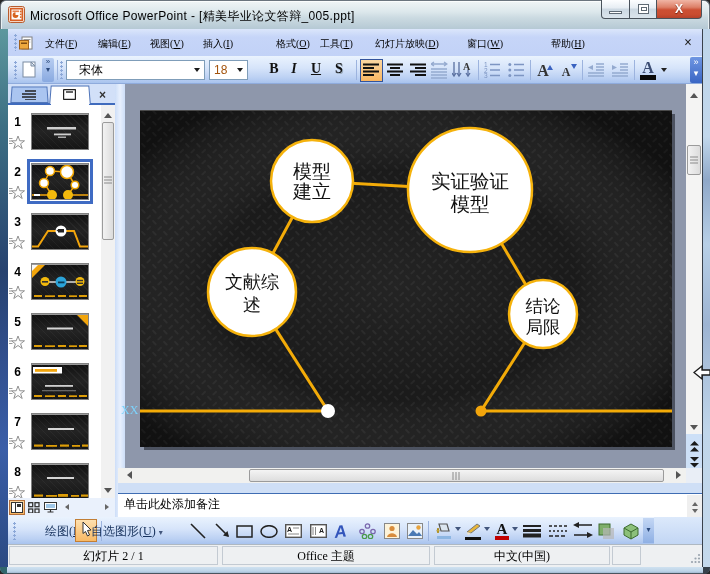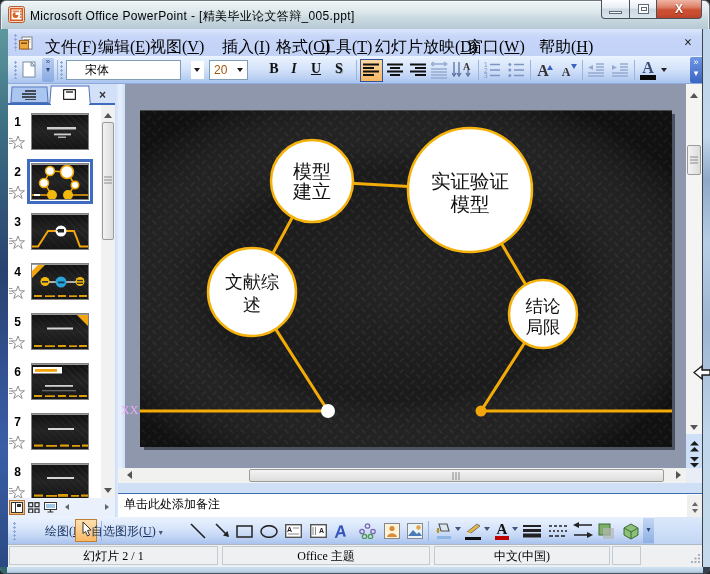--- a/index.html
+++ b/index.html
@@ -5,21 +5,21 @@
 html,body{width:710px;height:574px;overflow:hidden;background:#262626;}
 body{font-family:"Liberation Sans",sans-serif;font-size:12px;position:relative;}
 .abs{position:absolute;}
 #titlebar{left:0;top:0;width:710px;height:29px;background:linear-gradient(180deg,#f0f5f6 0%,#dde8ec 38%,#cbdae1 60%,#b5c9d4 100%);border:1px solid #6b757e;border-bottom:none;border-radius:6px 6px 0 0;box-shadow:inset 0 1px 0 #fbfdfd,inset 1px 0 0 #e8f0f3,inset -1px 0 0 #e8f0f3;}
 #titletext{left:30px;top:8px;color:#000;font-size:12px;white-space:nowrap;letter-spacing:0.35px;}
 #leftborder{left:0;top:29px;width:8px;height:538px;background:linear-gradient(180deg,#5d989e 0%,#3d6f83 18%,#27426f 45%,#32508f 62%,#3a5ea8 78%,#2b4a82 100%);}
 #rightborder{left:702px;top:29px;width:8px;height:538px;background:linear-gradient(180deg,#bed5ea 0%,#c2d8ec 20%,#8fa8c8 28%,#b7cfe6 40%,#9db4d2 55%,#c0d6ea 75%,#c4d9ec 100%);border-left:1px solid #39414b;}
 #bottomborder{left:0;top:567px;width:710px;height:7px;background:linear-gradient(180deg,#cfe1f0 0%,#bdd4e8 70%,#9fb8d0 100%);border-radius:0 0 6px 6px;border-bottom:1px solid #4a545e;}
 .cap{position:absolute;top:0;height:19px;border:1px solid #49525b;border-top:none;background:linear-gradient(180deg,#fdfeff 0%,#e6edf3 45%,#ccd8e2 50%,#dbe5ec 100%);}
 #menubar{left:8px;top:29px;width:694px;height:27px;background:linear-gradient(180deg,#dbe6fb 0%,#c6d5f8 30%,#c2d2f7 100%);}
-.mi{position:absolute;top:37px;color:#000;font-size:16px;white-space:nowrap;font-family:"Liberation Serif",serif;}
+.mi{position:absolute;top:37px;color:#000;font-size:10px;white-space:nowrap;font-family:"Liberation Serif",serif;}
 #toolbar{left:8px;top:56px;width:694px;height:28px;background:linear-gradient(180deg,#eaf3fe 0%,#d6e4fa 45%,#bcd1f3 80%,#a8c3ee 100%);border-bottom:1px solid #8fabdc;}
 .grip{position:absolute;width:3px;background-image:radial-gradient(circle at 1.5px 1.5px,#8ba7d7 1.2px,transparent 1.3px);background-size:3px 4px;}
 .sep{position:absolute;width:1px;height:20px;background:#9cb3de;}
 .combo{position:absolute;height:20px;background:#fff;border:1px solid #7f9db9;font-size:12px;color:#000;}
 .ca{position:absolute;width:13px;height:18px;background:#fff;}
 .ca:after{content:"";position:absolute;left:3px;top:7px;border:3.5px solid transparent;border-top:4.5px solid #1a1a1a;}
 .tb{position:absolute;font-size:13px;color:#111;text-align:center;}
 #panel{left:8px;top:84px;width:107px;height:433px;background:#fff;}
 #tabbar{left:8px;top:84px;width:107px;height:21px;background:#d2e0f8;border-bottom:2px solid #3f6bbd;}
 .tnum{position:absolute;width:14px;text-align:right;font-size:12px;font-weight:bold;color:#000;left:7px;}
@@ -85,40 +85,40 @@
 <div class="abs" style="left:19px;top:36px;width:15px;height:15px;"><svg width="15" height="15">
       <rect x="3" y="1" width="10" height="12" fill="#fff" stroke="#808080"></rect>
       <rect x="4.5" y="3" width="7" height="1.2" fill="#999"></rect>
       <rect x="4.5" y="5.5" width="7" height="1.2" fill="#ccc"></rect>
       <rect x="0.5" y="4.5" width="9" height="8.5" fill="#eea83e" stroke="#a2621d"></rect>
       <rect x="2" y="6.5" width="6" height="1.5" fill="#7e4a13"></rect>
     </svg></div>
 <div class="mi" style="left:45px;">文件(<u>F</u>)</div>
 <div class="mi" style="left:98px;">编辑(<u>E</u>)</div>
 <div class="mi" style="left:150px;">视图(<u>V</u>)</div>
-<div class="mi" style="left:222px;">插入(<u>I</u>)</div>
+<div class="mi" style="left:203px;">插入(<u>I</u>)</div>
 <div class="mi" style="left:276px;">格式(<u>O</u>)</div>
 <div class="mi" style="left:320px;">工具(<u>T</u>)</div>
 <div class="mi" style="left:375px;">幻灯片放映(<u>D</u>)</div>
 <div class="mi" style="left:467px;">窗口(<u>W</u>)</div>
-<div class="mi" style="left:539px;">帮助(<u>H</u>)</div>
+<div class="mi" style="left:551px;">帮助(<u>H</u>)</div>
 <div class="mi" style="left:684px;top:35px;font-weight:bold;font-size:14px;color:#222;">×</div>
 
 <div class="abs" id="toolbar"></div>
 <div class="grip" style="left:14px;top:61px;height:18px;"></div>
 <div class="abs" style="left:20px;top:60px;width:18px;height:20px;"><svg width="18" height="20">
       <rect x="3" y="2" width="12" height="15" fill="#fff" stroke="#7b8ba2"></rect>
       <path d="M11 2 l4 4 h-4 Z" fill="#d8e4f0" stroke="#7b8ba2"></path>
     </svg></div>
 <div class="abs" style="left:42px;top:58px;width:12px;height:24px;background:linear-gradient(180deg,#b8cdf1,#89a9e0);border-radius:2px;color:#2c4a7c;font-size:8px;text-align:center;line-height:8px;">»<br>▾</div>
 <div class="sep" style="left:57px;top:60px;"></div>
 <div class="grip" style="left:60px;top:61px;height:18px;"></div>
-<div class="combo" style="left:66px;top:60px;width:115px;line-height:18px;padding-left:18px;font-family:'Liberation Serif',serif;">宋体</div>
+<div class="combo" style="left:66px;top:60px;width:139px;line-height:18px;padding-left:12px;font-family:'Liberation Serif',serif;">宋体</div>
 <div class="ca" style="left:191px;top:61px;"></div>
-<div class="combo" style="left:209px;top:60px;width:39px;line-height:18px;padding-left:4px;color:#a3520a;">20</div>
+<div class="combo" style="left:209px;top:60px;width:39px;line-height:18px;padding-left:4px;color:#a3520a;">18</div>
 <div class="ca" style="left:234px;top:61px;"></div>
 <div class="tb" style="left:264px;top:61px;width:20px;font-weight:bold;font-family:'Liberation Serif',serif;font-size:14px;">B</div>
 <div class="tb" style="left:284px;top:61px;width:20px;font-style:italic;font-family:'Liberation Serif',serif;font-size:14px;font-weight:bold;">I</div>
 <div class="tb" style="left:306px;top:61px;width:20px;text-decoration:underline;font-family:'Liberation Serif',serif;font-size:14px;font-weight:bold;">U</div>
 <div class="tb" style="left:329px;top:61px;width:20px;font-family:'Liberation Serif',serif;font-size:14px;font-weight:bold;text-shadow:1px 1px 0 #9ab;">S</div>
 <div class="sep" style="left:356px;top:60px;"></div>
 <div class="abs" style="left:360px;top:59px;width:23px;height:23px;background:linear-gradient(180deg,#fbd7a2,#f8b662);border:1px solid #33549c;"></div>
 <svg class="abs" style="left:363px;top:63px;" width="17" height="15">
     <g stroke="#111" stroke-width="1.8">
       <path d="M0 1.5h16M0 5h11M0 8.5h16M0 12h11"></path>
@@ -424,21 +424,21 @@
 <text x="172" y="68" font-size="19">模型</text>
         <text x="172" y="88" font-size="19">建立</text>
 <text x="403" y="202" font-size="17.5">结论</text>
         <text x="403" y="223" font-size="17.5">局限</text>
 </g>
 <g fill="#111" font-size="19.5" text-anchor="middle" font-family="'Liberation Serif',serif">
 <text x="330" y="78">实证验证</text>
         <text x="330" y="101">模型</text>
 </g>
 </svg></div>
-<div class="abs" style="left:121px;top:403px;color:#f0abfc;font-size:12px;font-family:'Liberation Serif',serif;">XX</div>
+<div class="abs" style="left:121px;top:403px;color:#7dd3fc;font-size:12px;font-family:'Liberation Serif',serif;">XX</div>
 
 <div class="abs" id="vscroll"></div>
 <div class="abs" id="vscrollblue"></div>
 <div class="tri-u" style="left:690px;top:89px;"></div>
 <div class="sbthumb" style="left:687px;top:145px;width:14px;height:30px;"></div>
 <svg class="abs" style="left:690px;top:156px;" width="8" height="8">
     <g stroke="#8a8a8a" stroke-width="1">
       <path d="M0 1h8M0 4h8M0 7h8"></path>
     </g>
   </svg>

